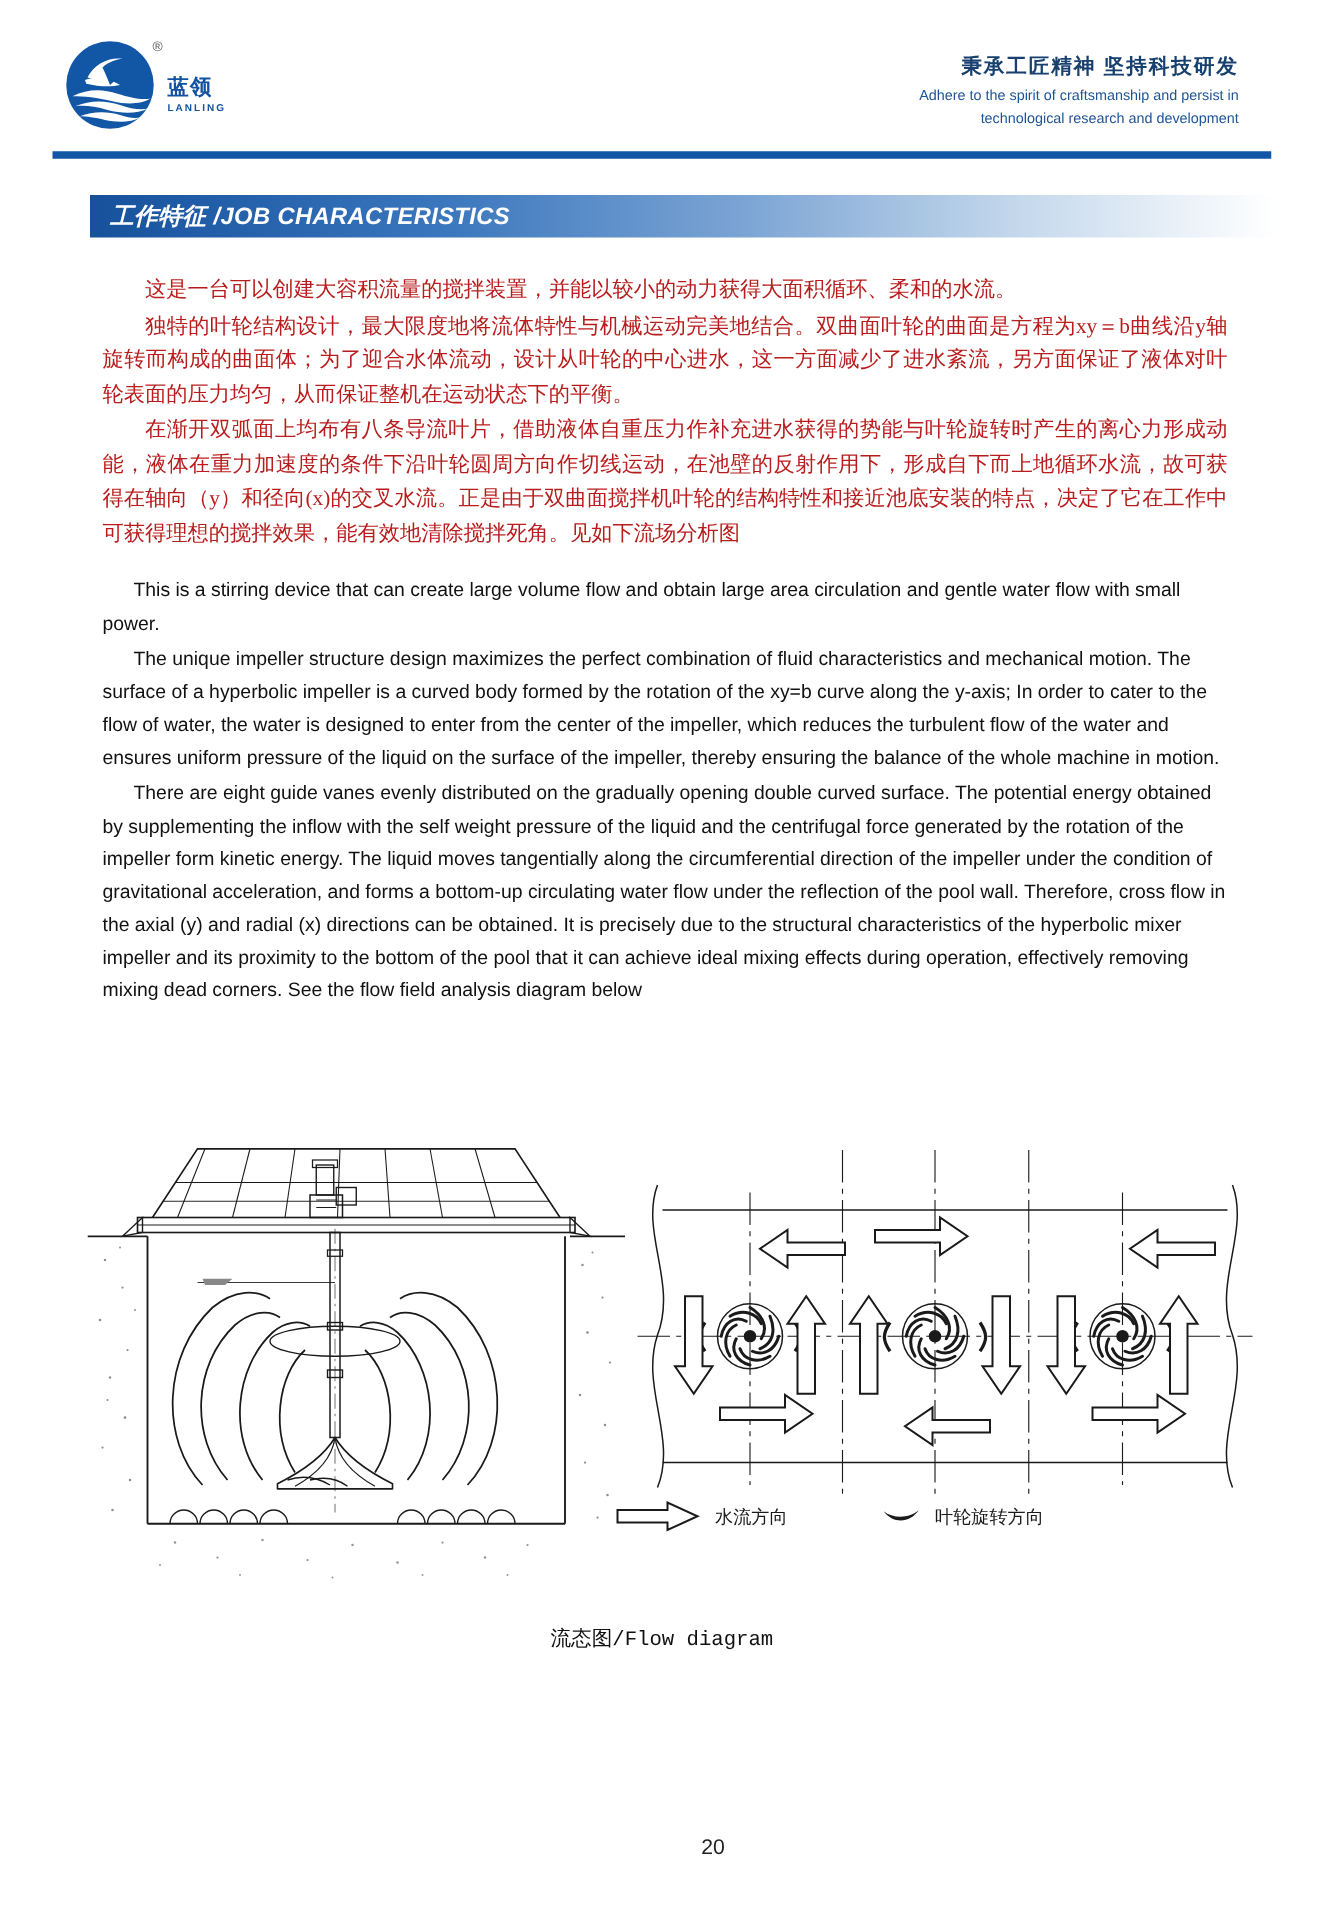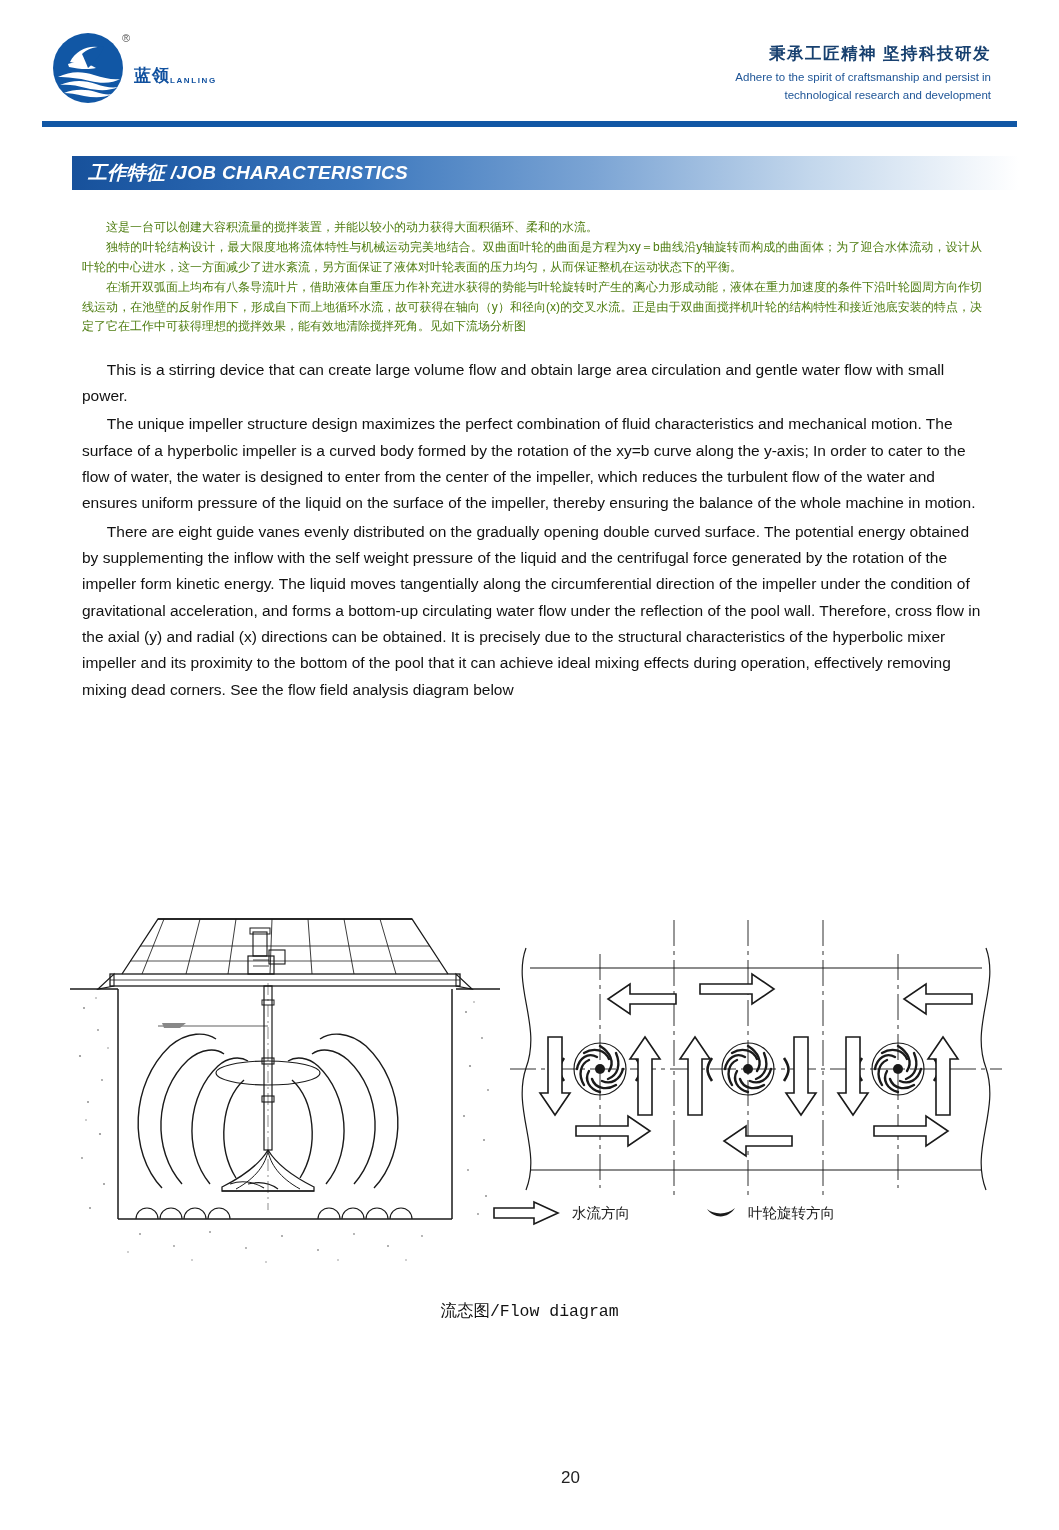--- a/index.html
+++ b/index.html
@@ -39,22 +39,22 @@
     align-items: center;
   }
   .logo-mark {
     position: relative;
     width: 72px;
     height: 72px;
   }
   .logo-text-block {
     margin-left: 10px;
     display: flex;
-    flex-direction: row;
-    align-items: flex-end;
+    flex-direction: column;
+    align-items: flex-start;
     padding-top: 16px;
   }
   .logo-cn {
     font-size: 17px;
     font-weight: bold;
     color: #11519f;
     letter-spacing: 1px;
     line-height: 1.1;
   }
   .logo-en {
@@ -125,25 +125,25 @@
   }
 
   
   .content {
     position: absolute;
     left: 82px;
     top: 218px;
     width: 900px;
   }
   .cn-block {
-    font-family: Liberation Sans, sans-serif;
-    font-size: 12px;
+    font-family: Liberation Serif, serif;
+    font-size: 17px;
     line-height: 1.62;
     text-align: justify;
-    color: #4d7c0f;
+    color: #b91c1c;
   }
   .cn-block p {
     margin: 0 0 1px 0;
     text-indent: 2em;
   }
   .en-block {
     margin-top: 20px;
     font-family: "Liberation Sans", "DejaVu Sans", sans-serif;
     font-size: 15.5px;
     line-height: 1.70;

